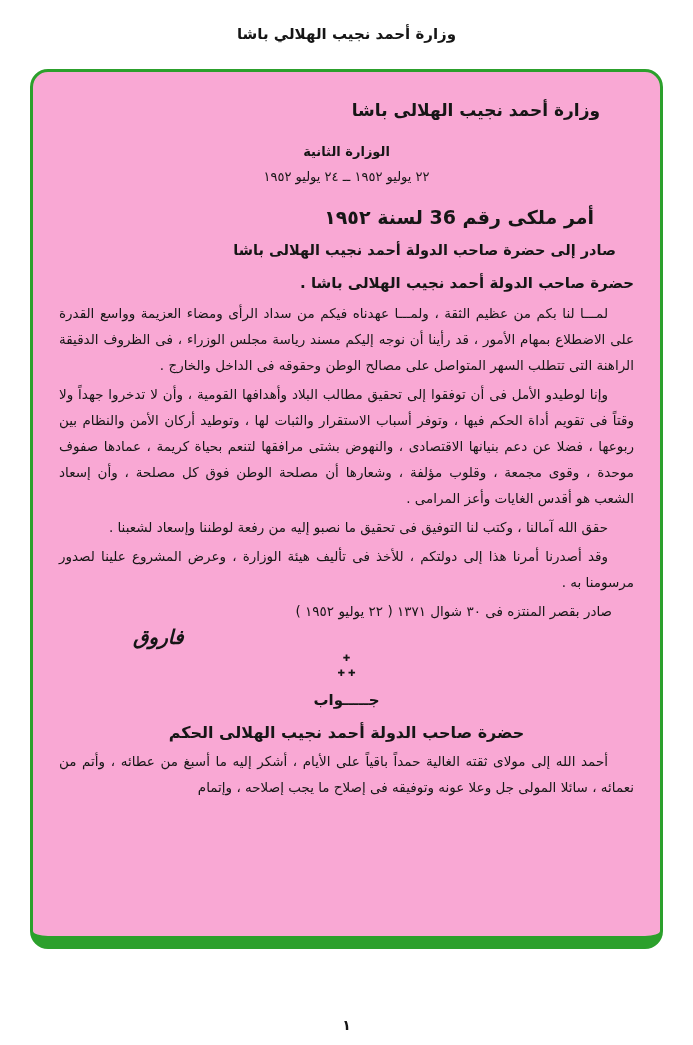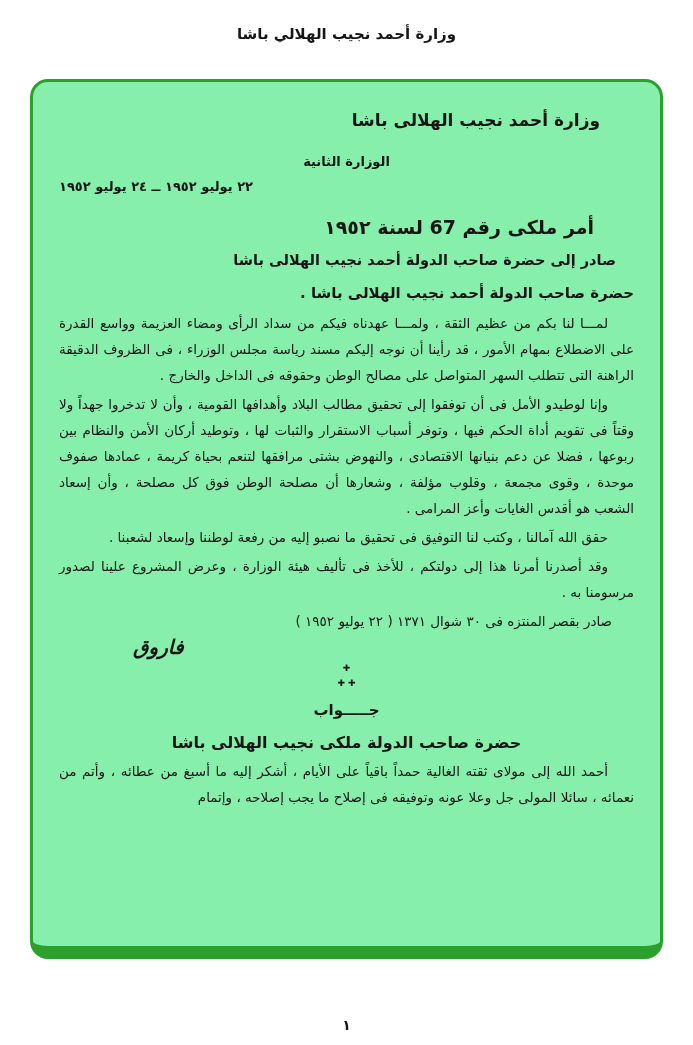--- a/index.html
+++ b/index.html
@@ -13,32 +13,32 @@
     font-family:"DejaVu Sans","Liberation Sans",sans-serif;
     color:var(--ink);
     position:relative;
     overflow:hidden;
     direction:rtl;
   }
   .page-header{text-align:center;padding-top:25px;}
   .page-header .h-title{font-size:15px;font-weight:bold;}
   .page-header .h-source{font-size:9.5px;font-weight:bold;margin-top:14px;letter-spacing:.2px;}
   .doc-frame{
-    margin:36px 30px 0;
+    margin:26px 30px 0;
     height:880px;
     border:3px solid var(--green);
     border-bottom-width:13px;
     border-radius:18px;
     padding:28px 26px 6px;
     overflow:hidden;
-    background:#86efac;
+    background:#f9a8d4;
   }
   .ministry-title{font-size:17px;font-weight:bold;text-align:right;padding-right:34px;}
   .cabinet-label{text-align:center;font-weight:bold;font-size:13px;margin-top:24px;}
-  .date-range{text-align:left;font-weight:bold;font-size:13px;margin-top:10px;}
+  .date-range{text-align:center;font-weight:normal;font-size:13px;margin-top:10px;}
   .decree-title{font-size:19px;font-weight:bold;text-align:right;padding-right:40px;margin-top:22px;}
   .decree-subtitle{font-size:14.5px;font-weight:bold;text-align:right;padding-right:18px;margin-top:14px;}
   .salutation{font-size:15px;font-weight:bold;text-align:right;margin-top:16px;}
   .body-block{margin-top:8px;}
   .body-block p{
     font-size:13.5px;line-height:26px;text-align:justify;
     text-indent:26px;margin-top:3px;
   }
   .issued-line{font-size:13.5px;padding-right:22px;margin-top:8px;}
   .signature{font-size:20px;font-weight:bold;text-align:left;padding-left:74px;margin-top:6px;font-style:italic;}
@@ -53,40 +53,40 @@
 <body>
 
 <div class="page-header">
   <div class="h-title">وزارة أحمد نجيب الهلالي باشا</div>
 </div>
 
 <div class="doc-frame">
   <div class="ministry-title">وزارة أحمد نجيب الهلالى باشا</div>
   <div class="cabinet-label">الوزارة الثانية</div>
   <div class="date-range">٢٢ يوليو ١٩٥٢ ــ ٢٤ يوليو ١٩٥٢</div>
-  <div class="decree-title">أمر ملكى رقم 67 لسنة ١٩٥٢</div>
+  <div class="decree-title">أمر ملكى رقم 36 لسنة ١٩٥٢</div>
   <div class="decree-subtitle">صادر إلى حضرة صاحب الدولة أحمد نجيب الهلالى باشا</div>
   <div class="salutation">حضرة صاحب الدولة أحمد نجيب الهلالى باشا .</div>
 
   <div class="body-block">
       <p>لمـــا لنا بكم من عظيم الثقة ، ولمـــا عهدناه فيكم من سداد الرأى ومضاء العزيمة وواسع القدرة على الاضطلاع بمهام الأمور ، قد رأينا أن نوجه إليكم مسند رياسة مجلس الوزراء ، فى الظروف الدقيقة الراهنة التى تتطلب السهر المتواصل على مصالح الوطن وحقوقه فى الداخل والخارج .</p>
       <p>وإنا لوطيدو الأمل فى أن توفقوا إلى تحقيق مطالب البلاد وأهدافها القومية ، وأن لا تدخروا جهداً ولا وقتاً فى تقويم أداة الحكم فيها ، وتوفر أسباب الاستقرار والثبات لها ، وتوطيد أركان الأمن والنظام بين ربوعها ، فضلا عن دعم بنيانها الاقتصادى ، والنهوض بشتى مرافقها لتنعم بحياة كريمة ، عمادها صفوف موحدة ، وقوى مجمعة ، وقلوب مؤلفة ، وشعارها أن مصلحة الوطن فوق كل مصلحة ، وأن إسعاد الشعب هو أقدس الغايات وأعز المرامى .</p>
       <p>حقق الله آمالنا ، وكتب لنا التوفيق فى تحقيق ما نصبو إليه من رفعة لوطننا وإسعاد لشعبنا .</p>
       <p>وقد أصدرنا أمرنا هذا إلى دولتكم ، للأخذ فى تأليف هيئة الوزارة ، وعرض المشروع علينا لصدور مرسومنا به .</p>
     </div>
 
   <div class="issued-line">صادر بقصر المنتزه فى ٣٠ شوال ١٣٧١ ( ٢٢ يوليو ١٩٥٢ )</div>
   <div class="signature">فاروق</div>
 
   <div class="ornament">
     <div>✚</div>
     <div>✚ ✚</div>
   </div>
 
   <div class="reply-title">جـــــواب</div>
-  <div class="reply-salutation">حضرة صاحب الدولة ملكى نجيب الهلالى باشا</div>
+  <div class="reply-salutation">حضرة صاحب الدولة أحمد نجيب الهلالى الحكم</div>
 
   <div class="body-block reply-body">
       <p>أحمد الله إلى مولاى ثقته الغالية حمداً باقياً على الأيام ، أشكر إليه ما أسبغ من عطائه ، وأتم من نعمائه ، سائلا المولى جل وعلا عونه وتوفيقه فى إصلاح ما يجب إصلاحه ، وإتمام</p>
     </div>
 </div>
 
 <div class="page-number">١</div>
 
 </body></html>

